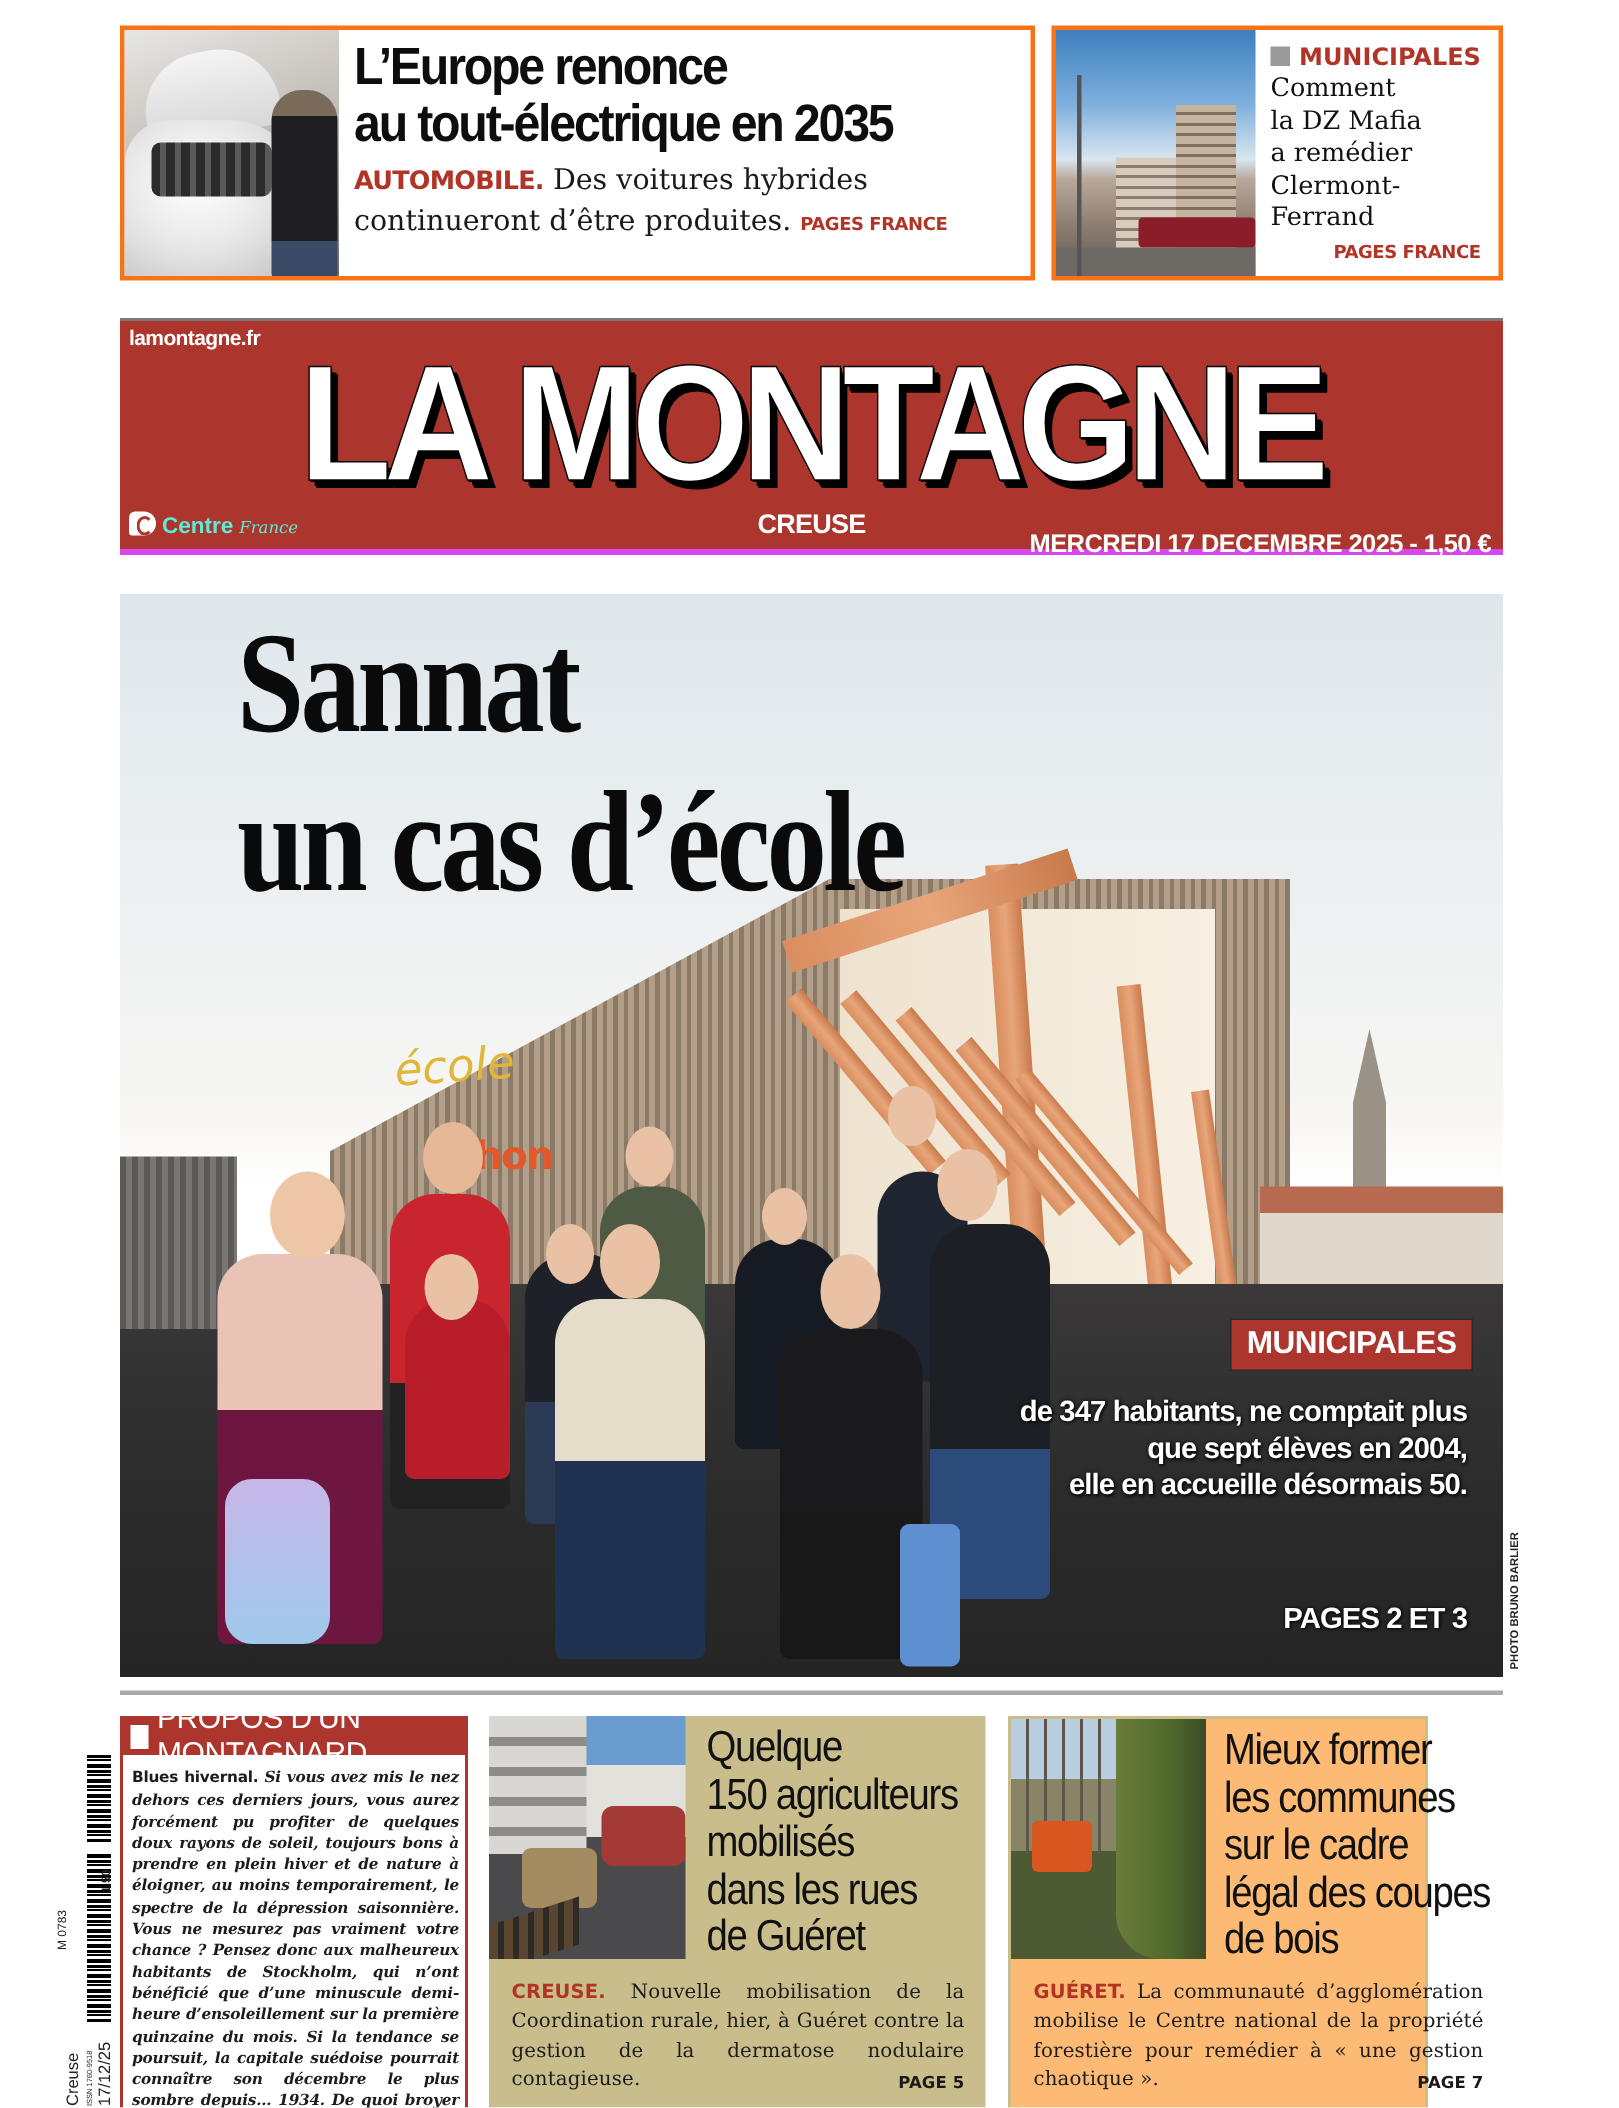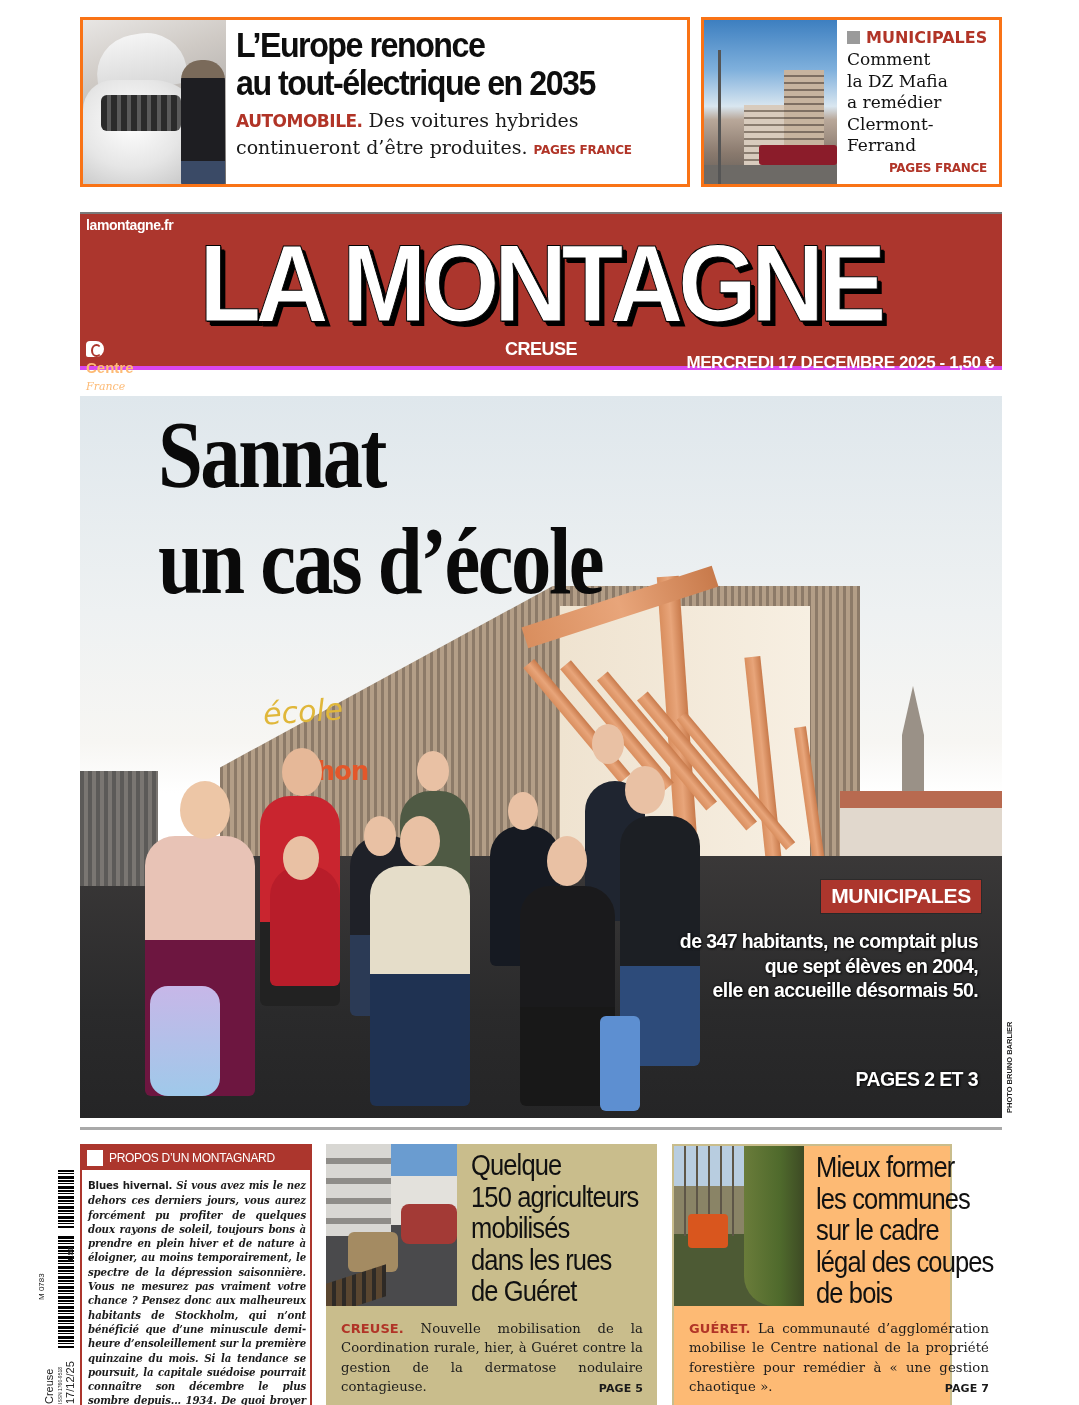--- a/index.html
+++ b/index.html
@@ -43,21 +43,21 @@
   .t2-kicker .sq { width: 13px; height: 13px; background: #9a9a9a; display: inline-block; }
   .t2-title { font-family: "DejaVu Serif", serif; font-size: 17px; line-height: 21.5px; color: #111; margin-top: 2px; }
   .t2-pages { position: absolute; right: 12px; top: 141px; }
 
   
   #masthead { position: absolute; left: 80px; top: 212px; width: 922px; height: 158px; background: #ac362d; border-top: 2px solid #7a7a7a; border-bottom: 4px solid #d946ef; }
   .site-url { position: absolute; left: 6px; top: 3px; color: #fff; font-size: 14px; font-weight: bold; letter-spacing: -0.4px; font-family: "Liberation Sans", sans-serif; }
   .logo { position: absolute; left: 80px; top: 14px; width: 760px; text-align: center; color: #fff; font-family: "Liberation Sans", sans-serif;
     font-weight: bold; font-size: 110px; line-height: 110px; letter-spacing: -6px; transform: scaleX(0.92); transform-origin: center;
     text-shadow: 4px 4px 0 #000, 5px 5px 0 #000, 1px 1px 0 #000; -webkit-text-stroke: 1px #000; }
-  .centre-france { position: absolute; left: 6px; top: 125px; color: #fdba74; display: flex; align-items: baseline; gap: 4px; flex-direction: column; }
+  .centre-france { position: absolute; left: 6px; top: 125px; color: #5eead4; display: flex; align-items: baseline; gap: 4px; }
   .cf-icon { display: inline-block; width: 18px; height: 16px; background: #fff; border-radius: 4px 8px 8px 2px; position: relative; top: 2px; }
   .cf-icon::after { content: ""; position: absolute; left: 5px; top: 3px; width: 7px; height: 9px; border: 2px solid #ac362d; border-radius: 50%; border-right-color: transparent; }
   .cf-centre { font-weight: bold; font-size: 15px; }
   .cf-france { font-family: "DejaVu Serif", serif; font-style: italic; font-size: 11px; }
   .edition { position: absolute; left: 0; width: 100%; top: 125px; text-align: center; color: #fff; font-weight: bold; font-size: 18px; letter-spacing: -0.5px; }
   .dateline { position: absolute; right: 8px; top: 139px; color: #fff; font-weight: bold; font-size: 17px; letter-spacing: -0.4px; }
 
   
   #hero { position: absolute; left: 80px; top: 396px; width: 922px; height: 722px; overflow: hidden;
     background: linear-gradient(180deg, #dfe7ec 0%, #eef1f2 30%, #f7f6f3 48%, #ffffff 55%); }
@@ -84,21 +84,21 @@
   .hero-pages { position: absolute; right: 24px; top: 672px; color: #fff; font-weight: bold; font-size: 19.5px; letter-spacing: -0.6px;
     text-shadow: 0 0 3px rgba(0,0,0,0.8), 1px 1px 2px rgba(0,0,0,0.7); }
   .photo-credit { position: absolute; left: 1005px; top: 1003px; width: 10px; height: 110px; }
   .photo-credit span { display: block; transform: rotate(-90deg) translate(-110px, 0); transform-origin: left top; font-size: 7.5px; font-weight: bold;
     white-space: nowrap; color: #222; width: 110px; }
 
   .separator { position: absolute; left: 80px; top: 1127px; width: 922px; height: 3px; background: #a9a9a9; }
 
   
   #propos { position: absolute; left: 80px; top: 1144px; width: 232px; height: 261px; border: 2px solid #ac362d; border-bottom: none; background: #fff; }
-  .propos-head { background: #ac362d; color: #fff; font-size: 12px; height: 24px; display: flex; align-items: center; gap: 6px; padding-left: 5px; letter-spacing: -0.3px; }
+  .propos-head { background: #ac362d; color: #fff; font-size: 20px; height: 24px; display: flex; align-items: center; gap: 6px; padding-left: 5px; letter-spacing: -0.3px; }
   .propos-head .box { width: 16px; height: 16px; background: #fff; display: inline-block; }
   .propos-body { padding: 8px 4px 0 6px; font-family: "DejaVu Serif", serif; font-style: italic; font-weight: bold; font-size: 10.2px; line-height: 14.3px;
     color: #1c1c1c; text-align: justify; letter-spacing: -0.15px; }
   .propos-body .lead { font-family: "DejaVu Sans", sans-serif; font-style: normal; font-weight: bold; }
 
   .barcode { position: absolute; left: 58px; top: 1170px; width: 16px; height: 178px;
     background: repeating-linear-gradient(180deg, #000 0 2px, #fff 2px 3px, #000 3px 4px, #fff 4px 6px, #000 6px 9px, #fff 9px 10px); }
   .barcode-gap { position: absolute; left: 56px; top: 1228px; width: 20px; height: 8px; background: #fff; }
   .rot { position: absolute; transform: rotate(-90deg); transform-origin: left top; white-space: nowrap; color: #222; }
   .rot-price { left: 1px; top: 1258px; font-size: 8px; font-weight: bold; }

